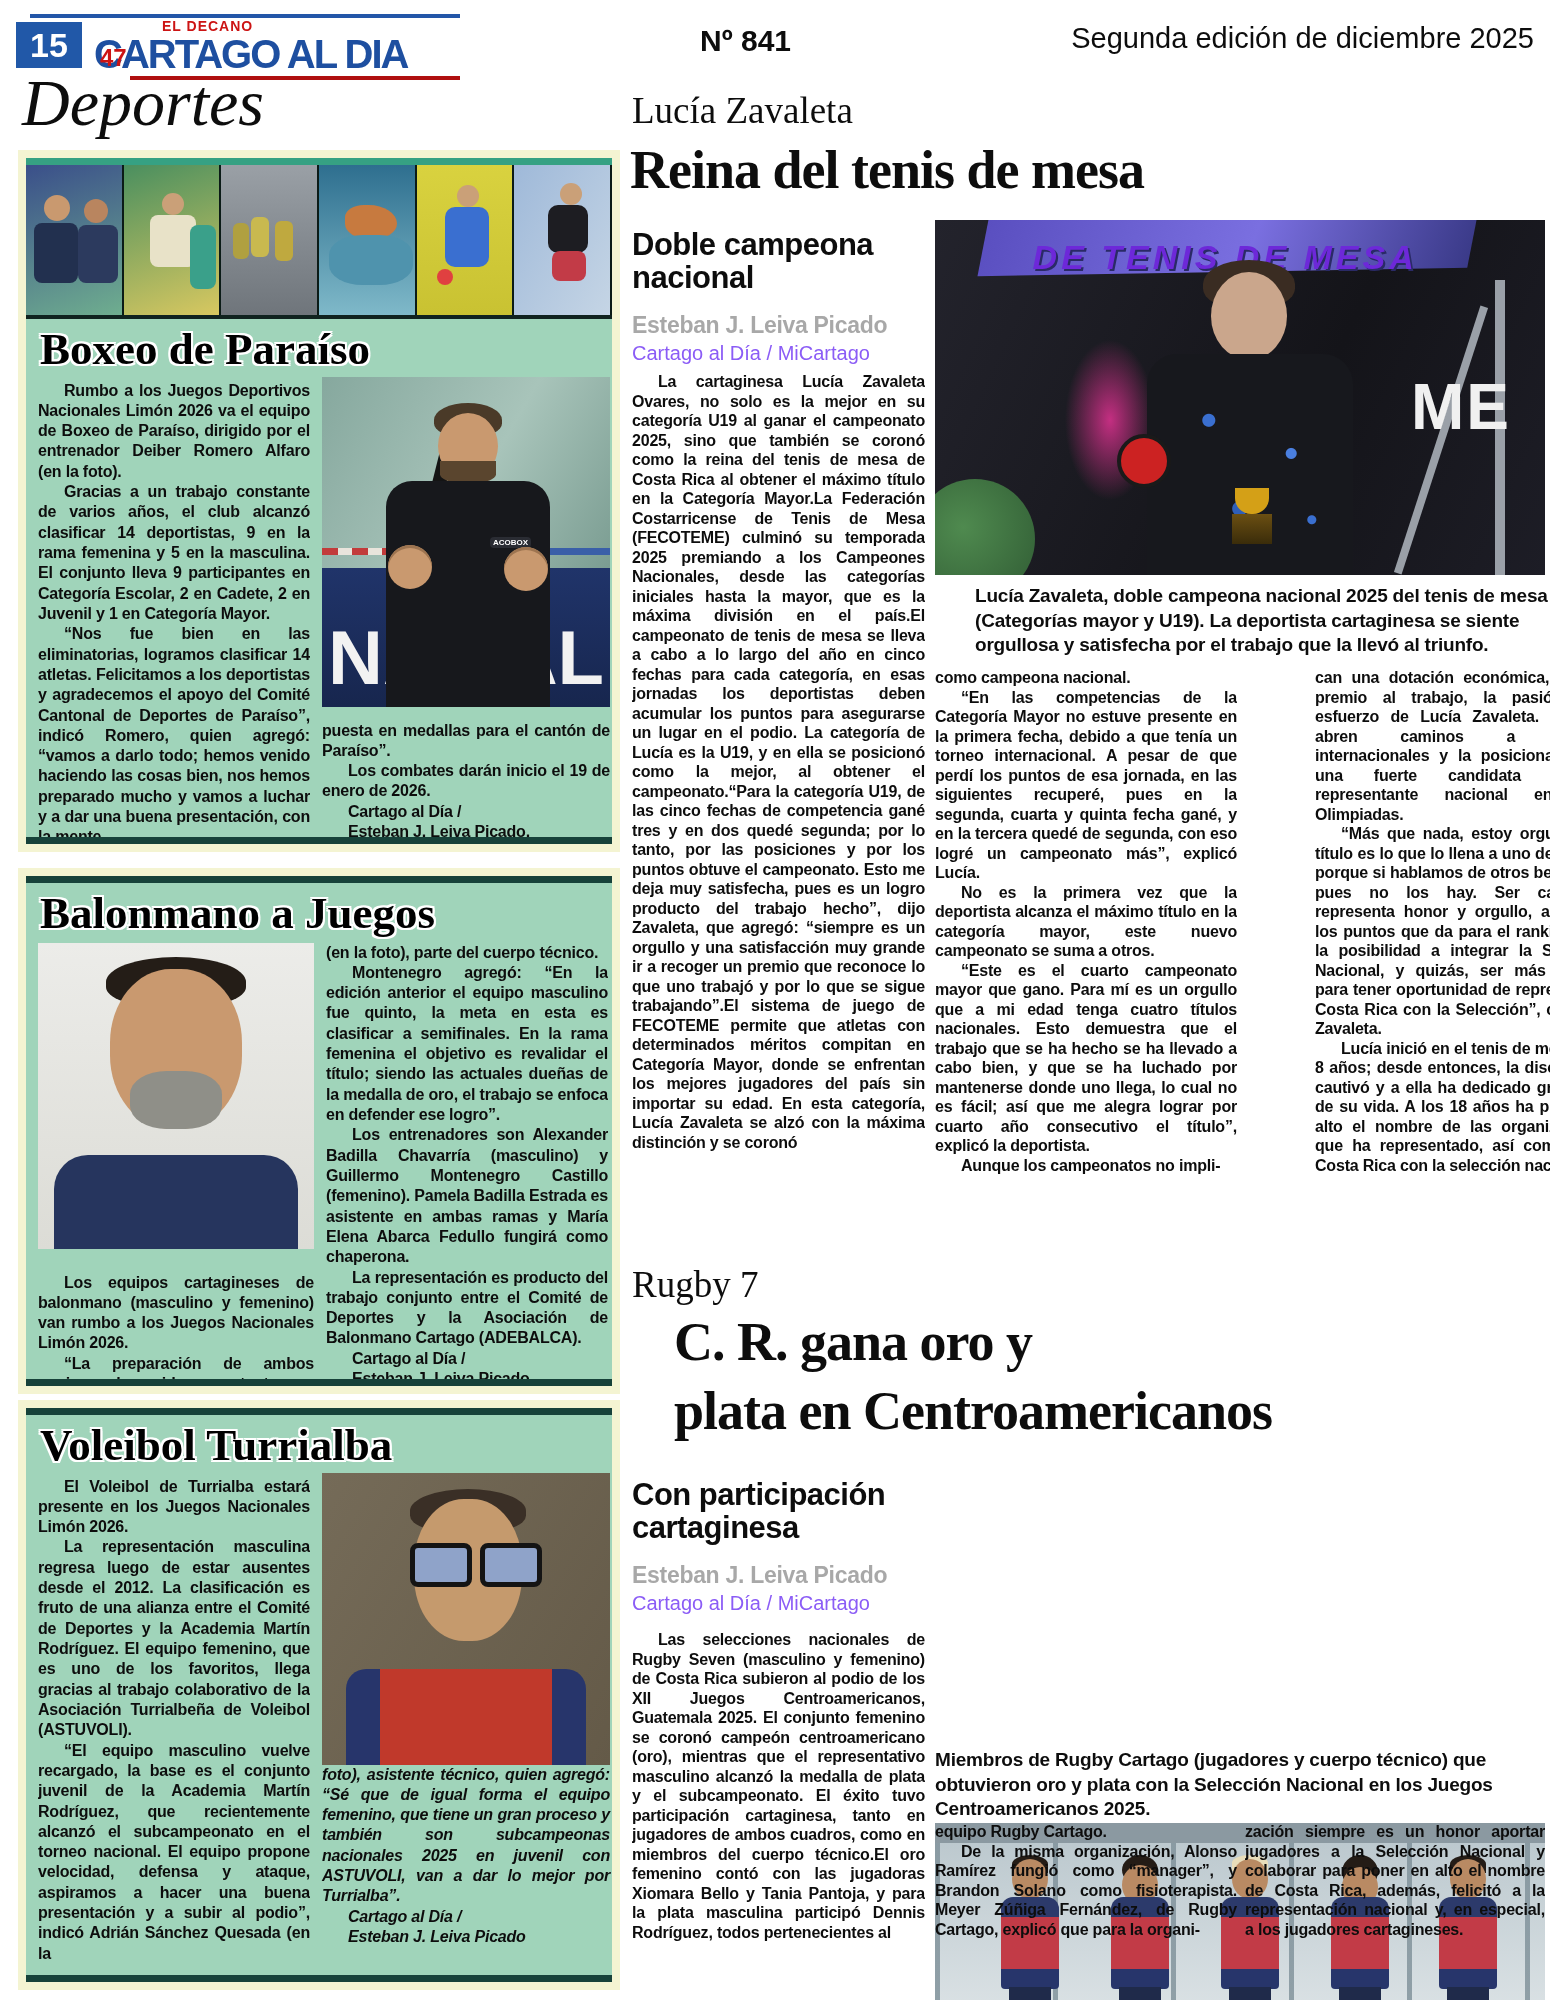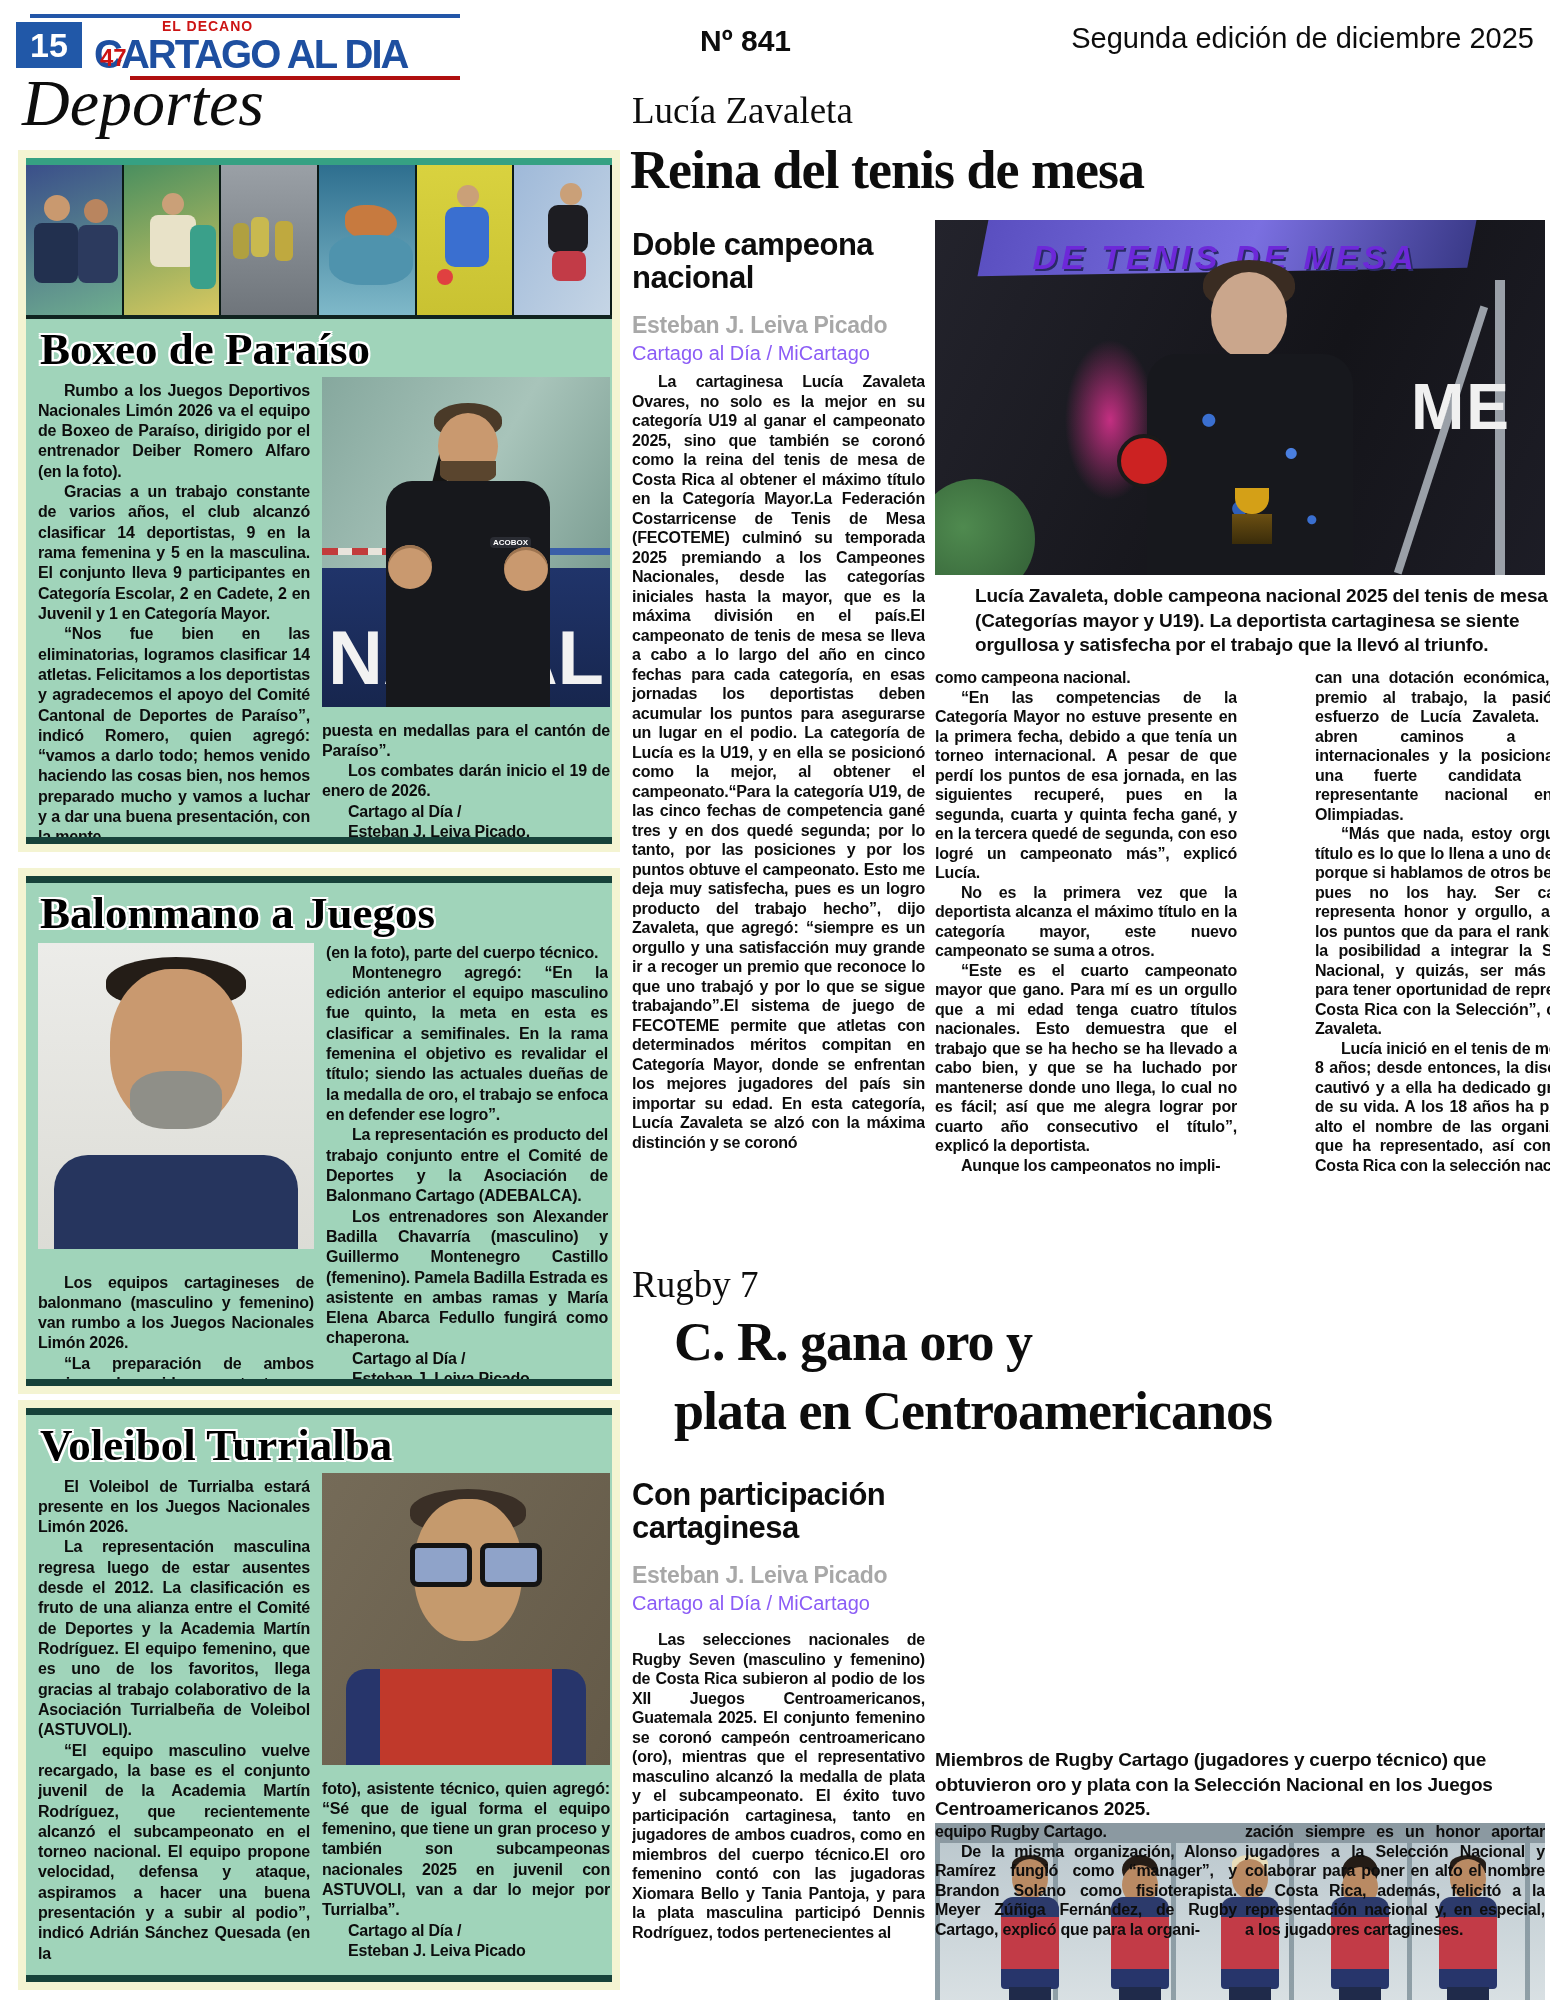--- a/index.html
+++ b/index.html
@@ -210,22 +210,22 @@
           <div class="bm-shirt" style="left:16px;top:212px;width:244px;height:94px;"></div>
         </div>
         <div class="gt" style="margin-top:24px;width:276px;">
           <p>Los equipos cartagineses de balonmano (masculino y femenino) van rumbo a los Juegos Nacionales Limón 2026.</p>
           <p>“La preparación de ambos equipos ha sido constante en aspectos mentales, físicos, técnicos y tácticos”, expresó Guillermo Montenegro Castillo</p>
         </div>
       </div>
       <div class="gt" style="position:absolute;left:300px;top:2px;width:282px;height:436px;overflow:hidden;">
         <p class="ni">(en la foto), parte del cuerpo técnico.</p>
         <p>Montenegro agregó: “En la edición anterior el equipo masculino fue quinto, la meta en esta es clasificar a semifinales. En la rama femenina el objetivo es revalidar el título; siendo las actuales dueñas de la medalla de oro, el trabajo se enfoca en defender ese logro”.</p>
+        <p>Los entrenadores son Alexander Badilla Chavarría (masculino) y Guillermo Montenegro Castillo (femenino). Pamela Badilla Estrada es asistente en ambas ramas y María Elena Abarca Fedullo fungirá como chaperona.</p>
         <p>La representación es producto del trabajo conjunto entre el Comité de Deportes y la Asociación de Balonmano Cartago (ADEBALCA).</p>
-        <p>Los entrenadores son Alexander Badilla Chavarría (masculino) y Guillermo Montenegro Castillo (femenino). Pamela Badilla Estrada es asistente en ambas ramas y María Elena Abarca Fedullo fungirá como chaperona.</p>
         <p class="credit">Cartago al Día /</p>
         <p class="credit">Esteban J. Leiva Picado</p>
       </div>
     </div>
   </div>
 </div>
 
 <div class="abs panel" style="left:18px;top:1400px;width:602px;height:590px;">
   <div class="green">
     <div class="box-head">Voleibol Turrialba</div>
@@ -239,21 +239,21 @@
         <div class="photo" style="width:288px;height:292px;">
           <div class="vb-bg"></div>
           <div class="hair" style="left:88px;top:16px;width:116px;height:44px;background:#3a2f26;"></div>
           <div class="head" style="left:92px;top:26px;width:108px;height:142px;border-radius:46%;background:#c59a6d;"></div>
           <div class="vb-glasses" style="left:88px;top:70px;">
             <div class="vb-lens"></div>
               <div class="vb-lens"></div>
           </div>
           <div class="vb-shirt" style="left:24px;top:196px;width:240px;height:96px;"></div>
         </div>
-        <div class="gt" style="margin-top:14px;width:288px;">
+        <div class="gt" style="width:288px;font-style:italic;">
           <p class="ni">foto), asistente técnico, quien agregó: “Sé que de igual forma el equipo femenino, que tiene un gran proceso y también son subcampeonas nacionales 2025 en juvenil con ASTUVOLI, van a dar lo mejor por Turrialba”.</p>
           <p class="credit">Cartago al Día /</p>
           <p class="credit">Esteban J. Leiva Picado</p>
         </div>
       </div>
     </div>
   </div>
 </div>
 
 <div class="abs kicker" style="left:632px;top:92px;">Lucía Zavaleta</div>

